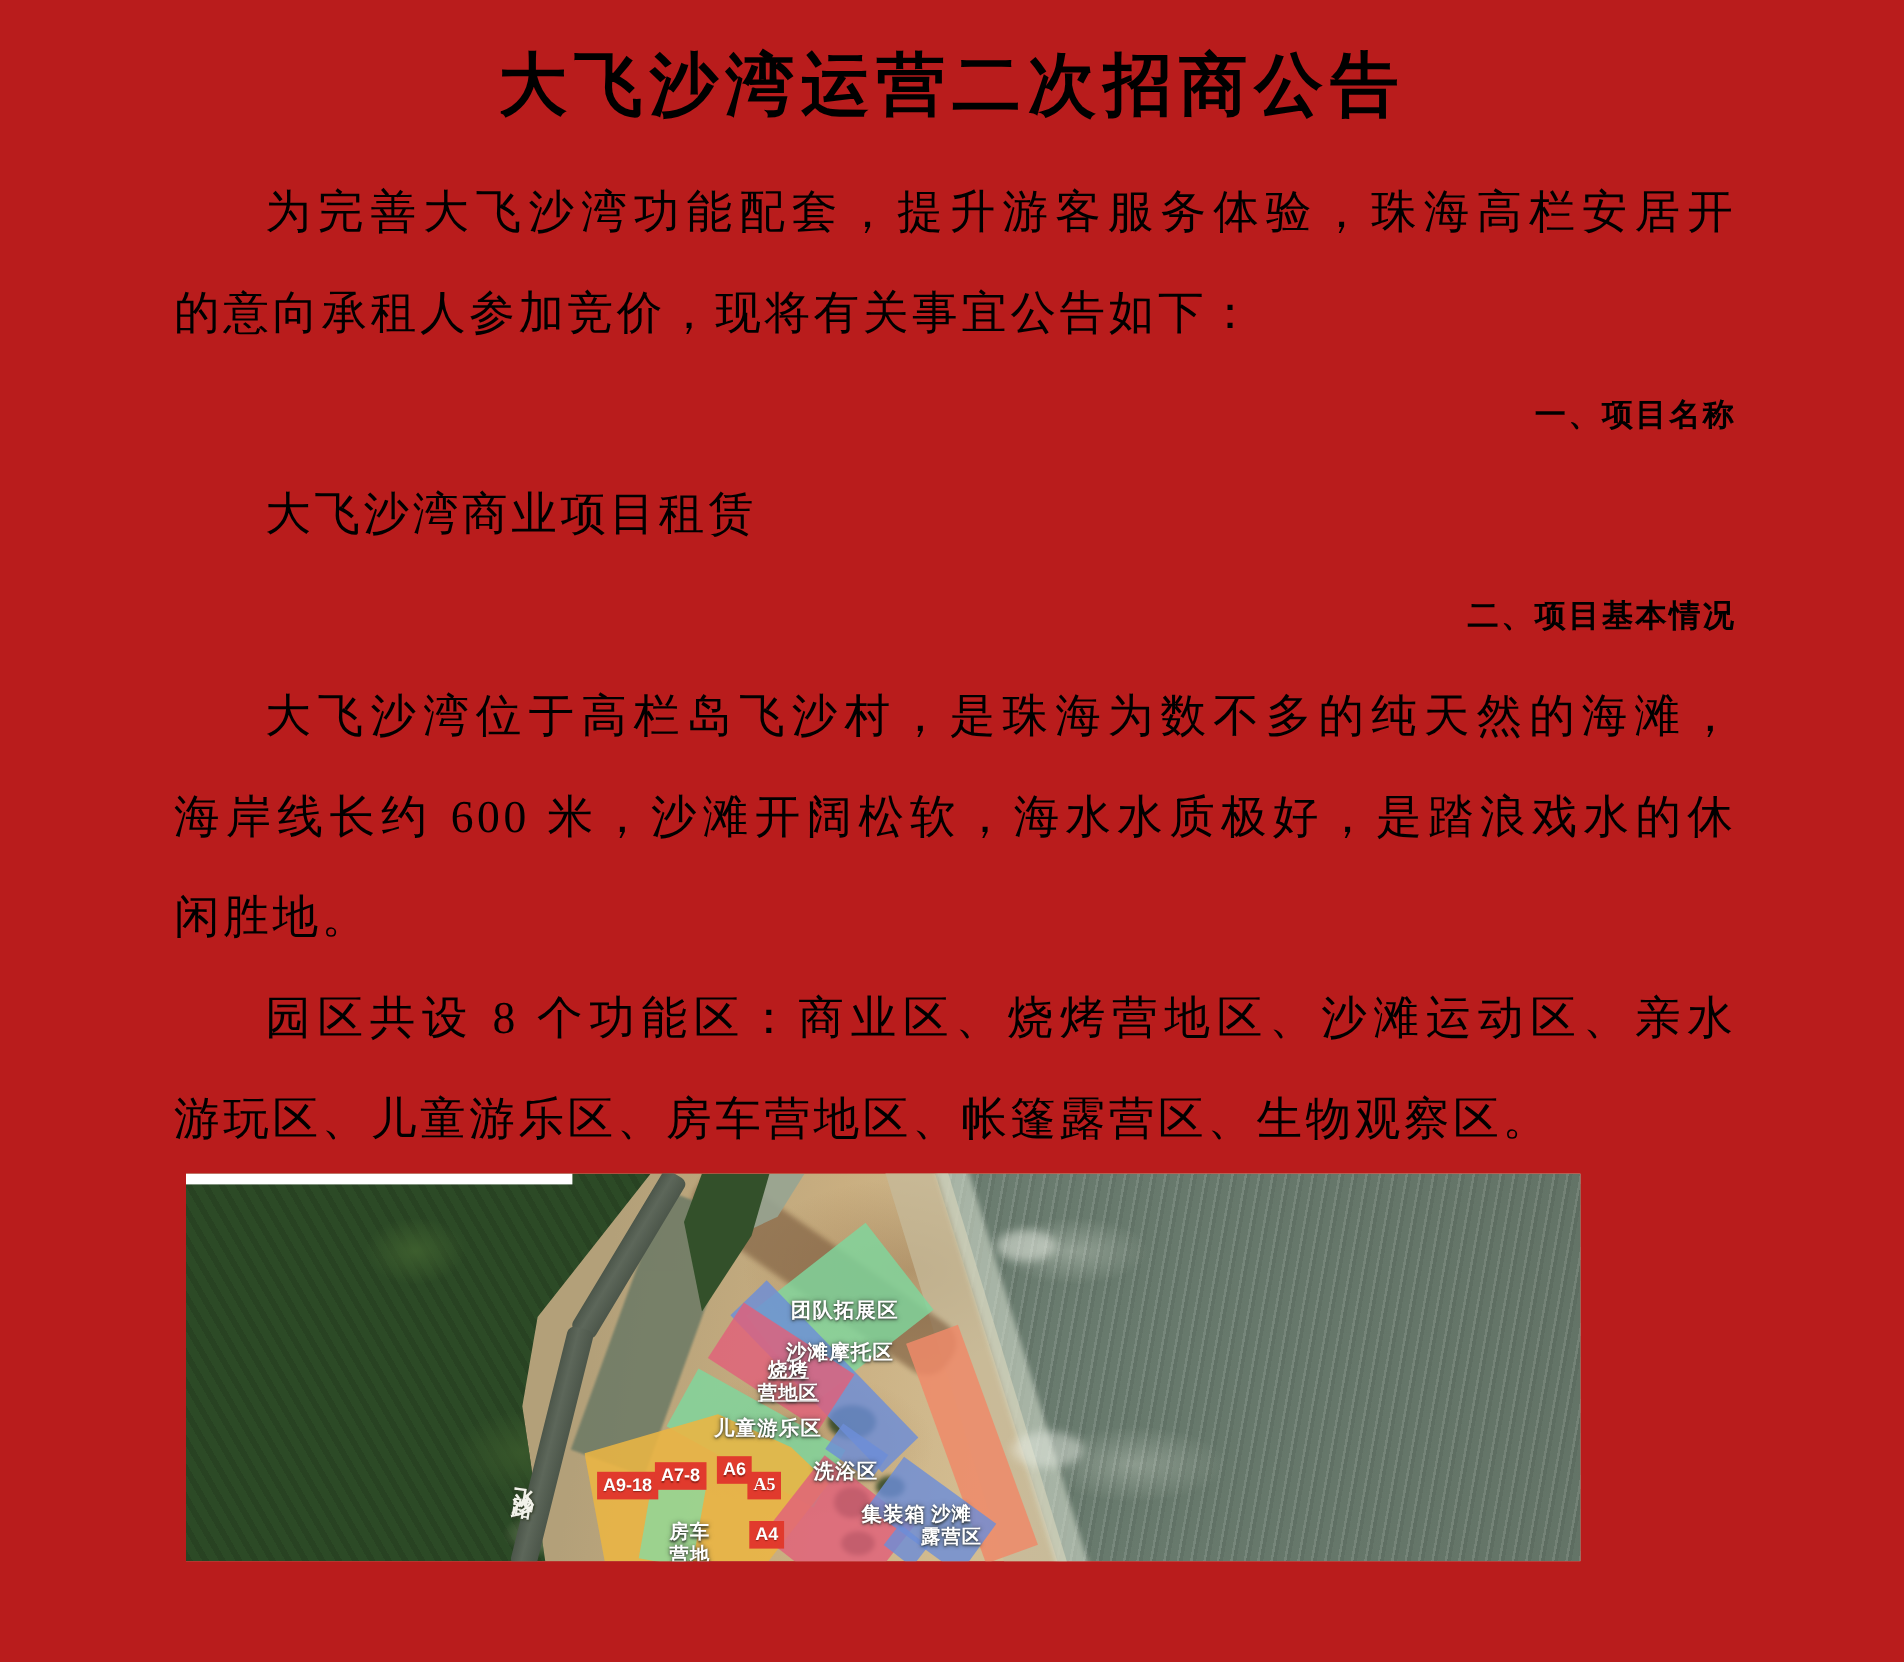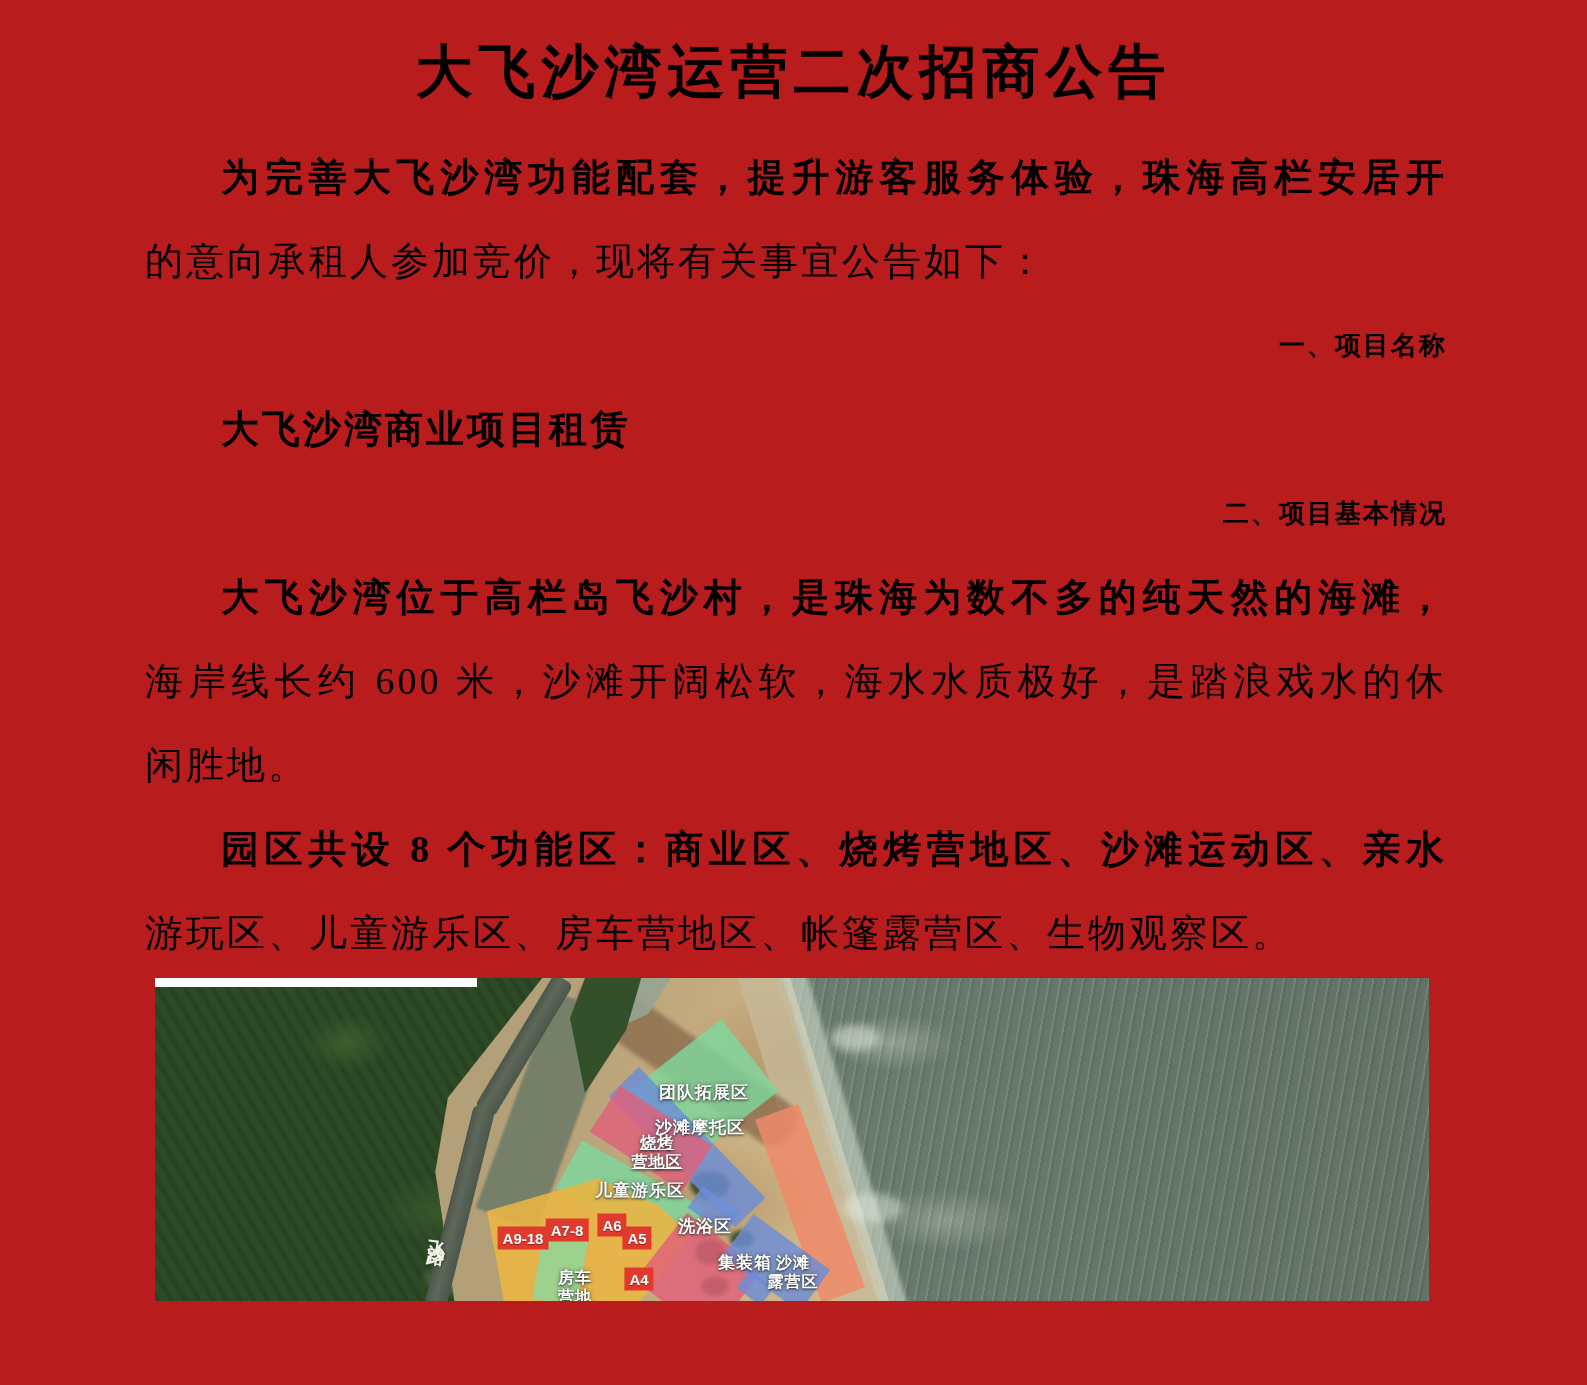--- a/index.html
+++ b/index.html
@@ -16,30 +16,30 @@
     font-size:57px; font-weight:bold; line-height:72px; letter-spacing:6px;
   }
   .content { margin:0 140px 0 145px; }
   .content .first { margin-top:27px; }
   .ln {
     font-size:38px; line-height:84px; letter-spacing:3px;
     text-align:justify; text-align-last:justify;
     white-space:nowrap;
   }
   .ln-last { text-align-last:left; }
-  .ind { text-indent:2em;font-weight:bold; }
+  .ind { text-indent:2em; }
   .hd {
     font-family:"Liberation Sans","DejaVu Sans",sans-serif;
     font-size:26px; font-weight:bold; line-height:84px;
     text-indent:2em; letter-spacing:2px;text-align:right;
   }
   
   .map {
     position:relative; margin:3px 0 0 155px;
-    width:1274px; height:323px; overflow:hidden;
+    width:1162px; height:323px; overflow:hidden;
     background:
       radial-gradient(160px 90px at 44% 70%, rgba(171,140,96,.55), transparent 70%),
       radial-gradient(200px 110px at 52% 25%, rgba(150,116,78,.5), transparent 70%),
       linear-gradient(100deg, #b3a079 30%, #c9ae80 45%, #d3bd92 58%, #cdbf9f 70%);
     font-family:"Liberation Sans","DejaVu Sans",sans-serif;
   }
   .layer { position:absolute; }
   .sea {
     left:0; top:0; width:1274px; height:323px;
     clip-path:polygon(49% 0%, 100% 0%, 100% 100%, 57% 100%);
@@ -137,21 +137,21 @@
   }
   .chip {
     position:absolute; transform:translate(-50%,-50%);
     background:#e13a2d; color:#fff; font-weight:bold; font-size:15px;
     line-height:1; padding:4px 5px; white-space:nowrap;
     text-shadow:0 1px 1px rgba(90,20,10,.6);
   }
   .chip-a9 { left:368px; top:260px; }
   .chip-a7 { left:412px; top:252px; }
   .chip-a6 { left:457px; top:247px; }
-  .chip-a5 { left:482px; top:260px; }
+  .chip-a5 { left:482px; top:260px;font-family:Liberation Serif, serif; }
   .chip-a4 { left:484px; top:301px; }
 </style>
 </head>
 <body>
 
 <div class="page">
 
   <div class="doc-title">大飞沙湾运营二次招商公告</div>
 
   <div class="content">

